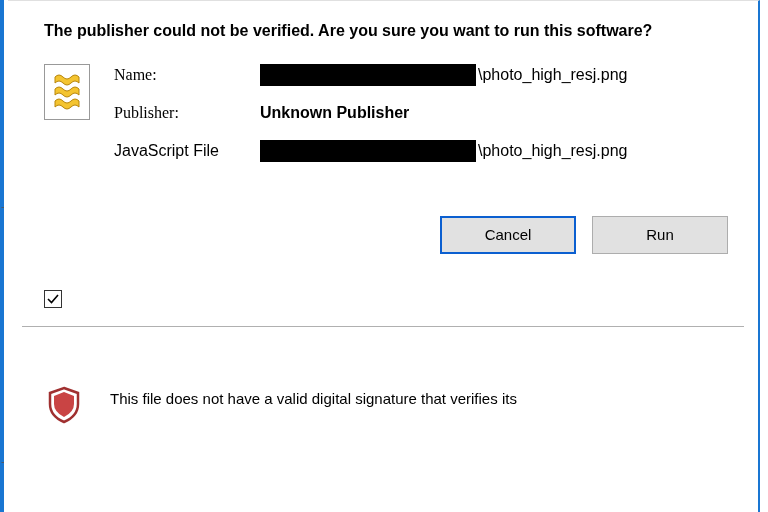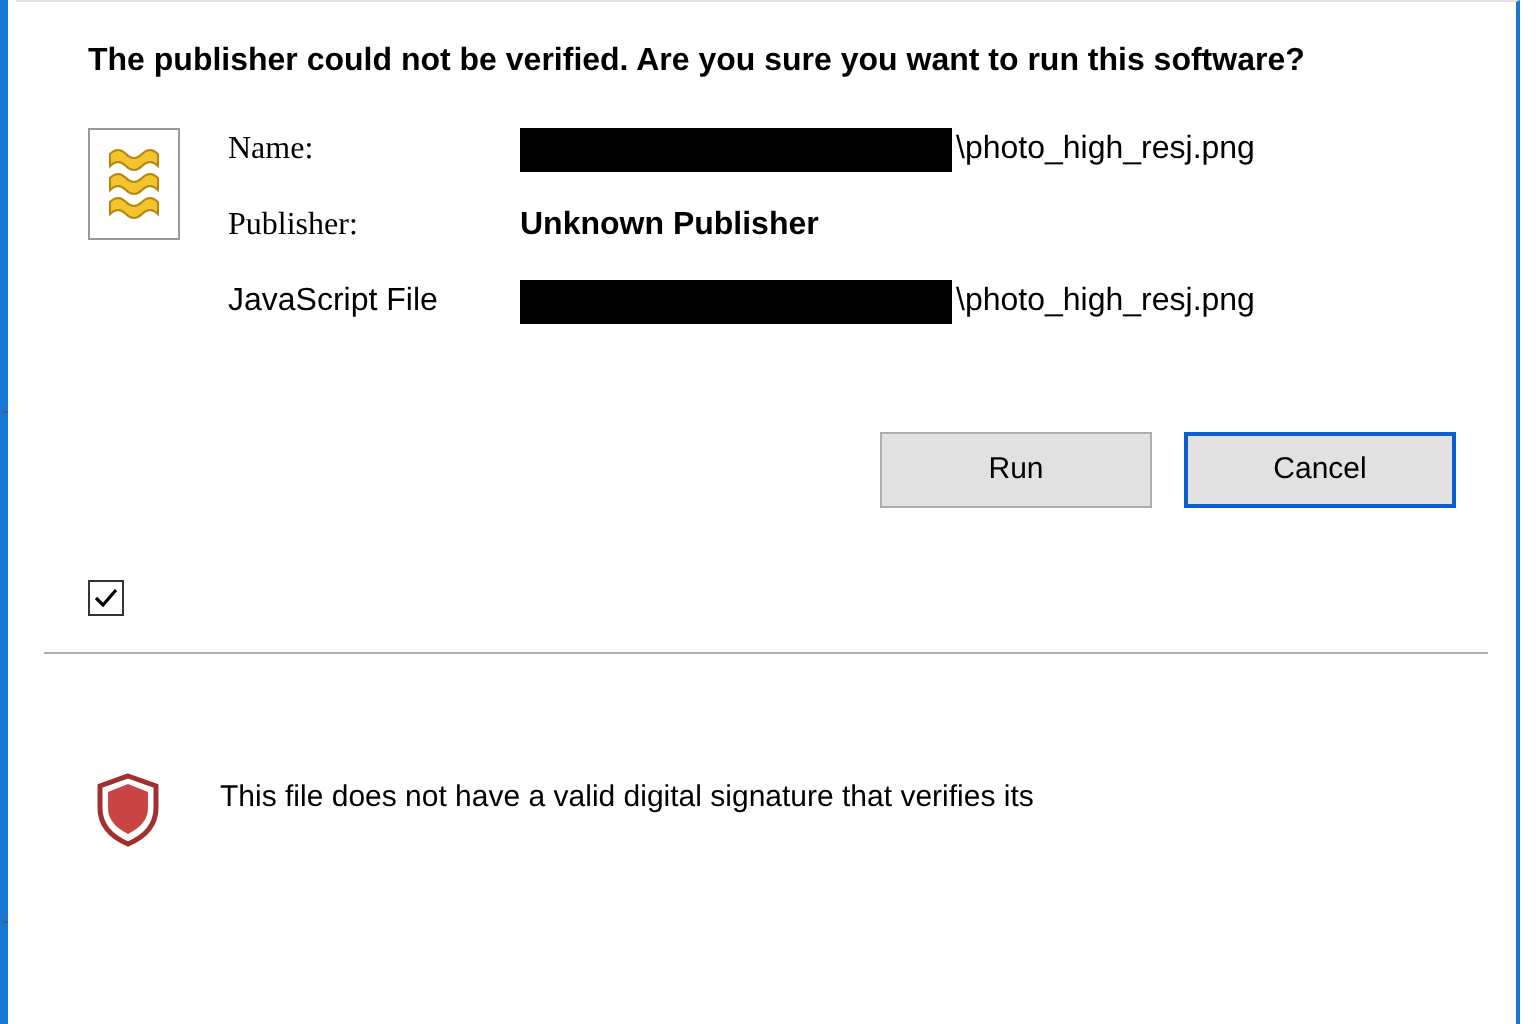--- a/index.html
+++ b/index.html
@@ -204,22 +204,22 @@
       <div class="value">JavaScript File</div>
 
       <div class="value">
         <span class="redacted"></span>
         <span>\photo_high_resj.png</span>
       </div>
     </div>
   </div>
 
   <div class="buttons">
+    <button class="btn default">Cancel</button>
     <button class="btn">Run</button>
-    <button class="btn default">Cancel</button>
   </div>
 
   <div class="check-row">
     <div class="chk">
       <svg width="14" height="14" viewBox="0 0 14 14">
         <path d="M 2 7 L 5.5 10.5 L 12 3" stroke="#000" stroke-width="1.6" fill="none"></path>
       </svg>
     </div>
   </div>
 

